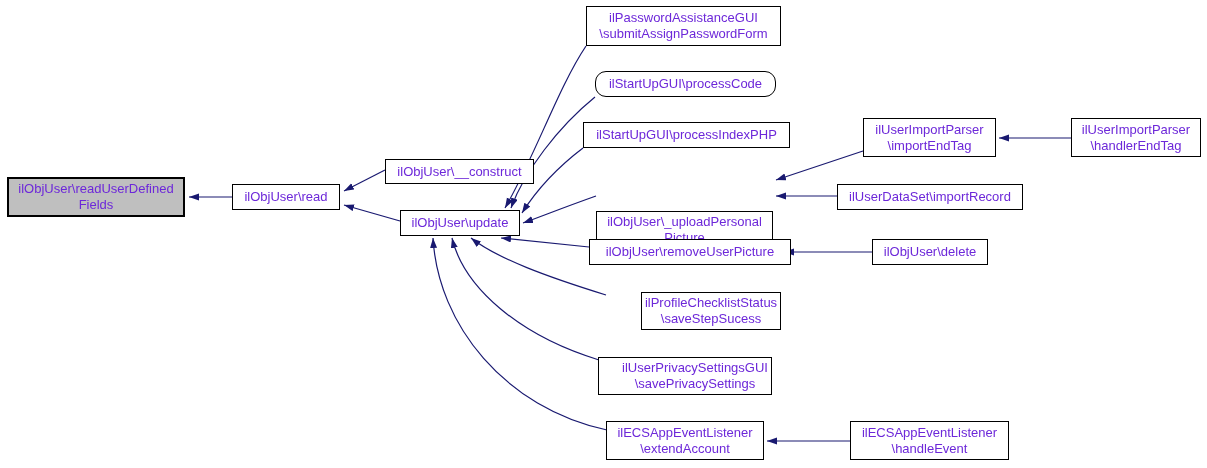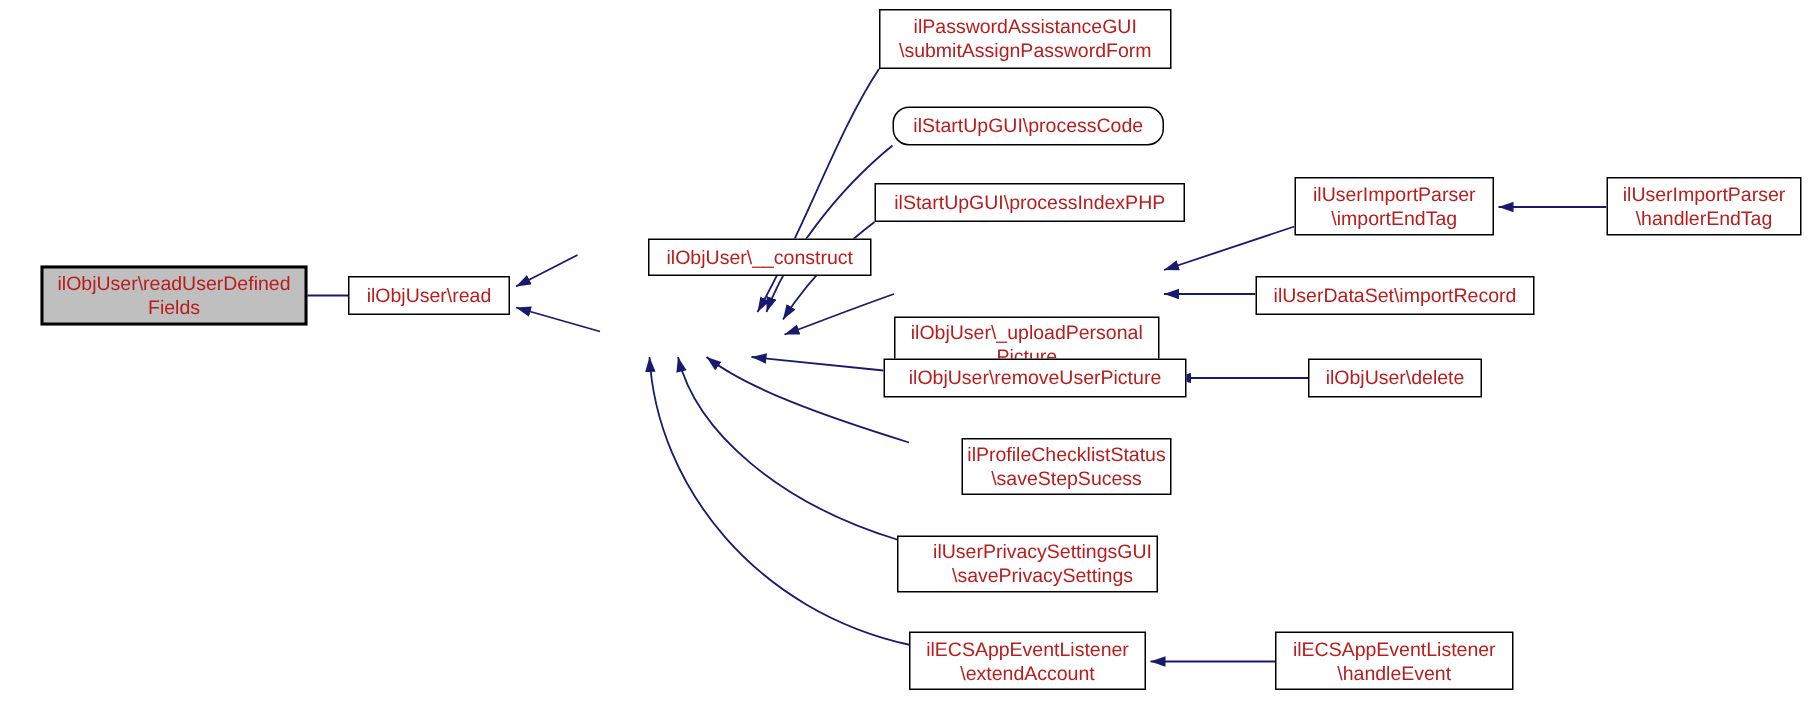--- a/index.html
+++ b/index.html
@@ -15,35 +15,34 @@
     position: absolute;
     left: 0; top: 0;
     width: 1207px; height: 468px;
     pointer-events: none;
   }
   .node {
     position: absolute;
     box-sizing: border-box;
     border: 1px solid #000000;
     background: #ffffff;
-    color: #b91c1c;
+    color: #6d28d9;
     font-size: 13px;
     line-height: 16px;
     display: flex;
     align-items: center;
     justify-content: center;
     text-align: center;
     white-space: pre-line;
     cursor: pointer;
   }
   .node.hl {
     background: #bfbfbf;
     border-width: 2px;
     cursor: default;
-    margin-left: 20px;
   }
 </style>
 </head>
 <body>
 
 <div class="stage">
 
   <svg class="edge-layer" width="1207" height="468" viewBox="0 0 1207 468" xmlns="http://www.w3.org/2000/svg">
     <defs>
       <marker id="ah" markerUnits="userSpaceOnUse" markerWidth="11" markerHeight="8" refX="10" refY="3.5" orient="auto">
@@ -68,22 +67,23 @@
       <path d="M872,252 L784,252" marker-end="url(#ah)"></path>
       <path d="M850,441 L767,441" marker-end="url(#ah)"></path>
     </g>
   </svg>
 
   <div class="node hl" style="left:7px; top:177px; width:178px; height:40px;">ilObjUser\readUserDefined
 Fields</div>
 
   <div class="node" style="left:232px; top:184px; width:108px; height:26px;">ilObjUser\read</div>
 
-  <div class="node" style="left:385px; top:159px; width:149px; height:25px;margin-left:47px;">ilObjUser\__construct</div>
+  <div class="node" style="left:385px; top:159px; width:149px; height:25px;">ilObjUser\__construct</div>
 
+  <div class="node" style="left:400px; top:210px; width:120px; height:26px;">ilObjUser\update</div>
 
   <div class="node" style="left:586px; top:6px; width:195px; height:40px;">ilPasswordAssistanceGUI
 \submitAssignPasswordForm</div>
 
   <div class="node" style="left:595px; top:71px; width:181px; height:26px;border-radius:11px;">ilStartUpGUI\processCode</div>
 
   <div class="node" style="left:583px; top:122px; width:207px; height:26px;">ilStartUpGUI\processIndexPHP</div>
 
   <div class="node" style="left:596px; top:174px; width:177px; height:38px;margin-top:37px;">ilObjUser\_uploadPersonal
 Picture</div>

